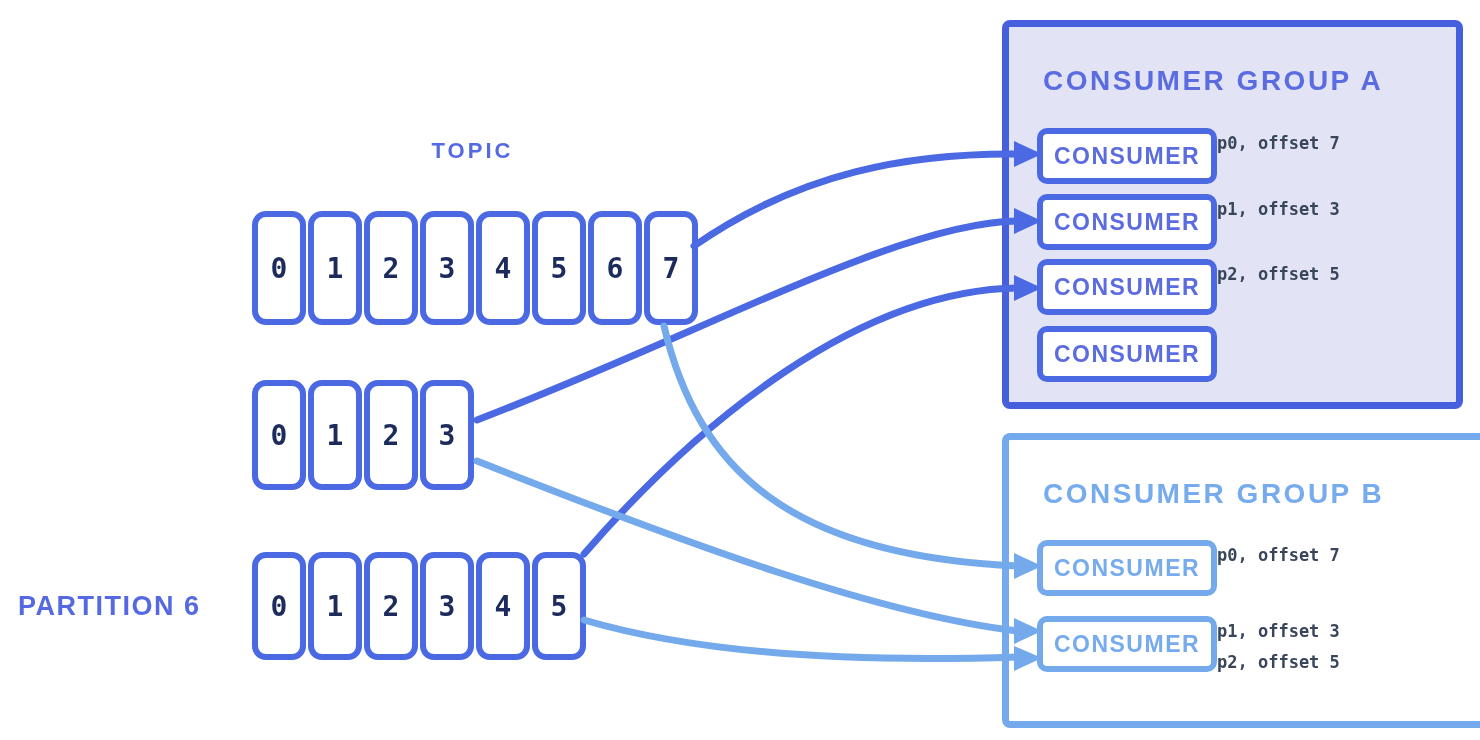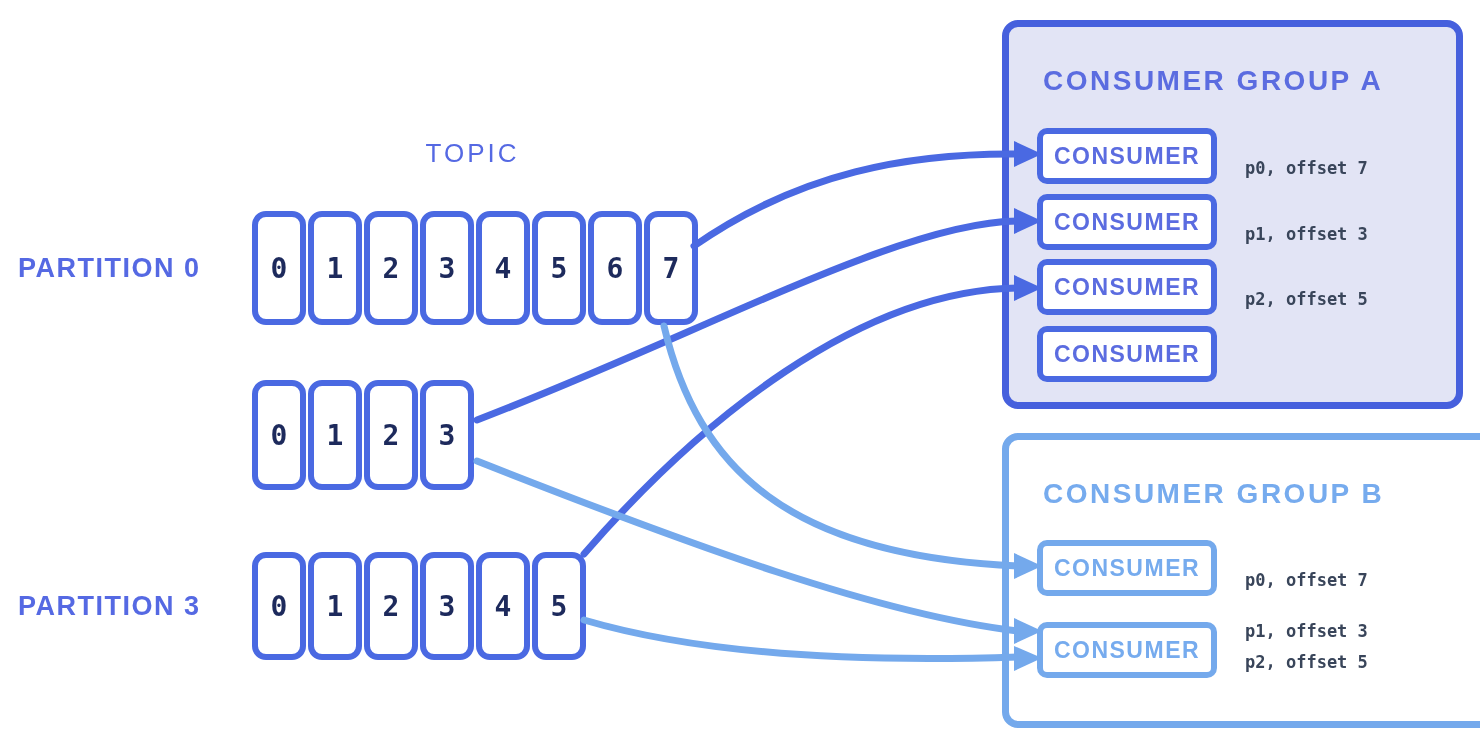--- a/index.html
+++ b/index.html
@@ -14,53 +14,53 @@
     --light-label:#76abee;
   }
   html,body{margin:0;padding:0;background:#ffffff;}
   .canvas{
     position:relative;width:1480px;height:740px;overflow:hidden;
     background:#ffffff;
     font-family:"Liberation Sans", sans-serif;
   }
   .topic-label{
     position:absolute;left:252px;top:138px;width:441px;text-align:center;
-    font-size:26px;font-weight:400;letter-spacing:3px;color:var(--label-blue);
+    font-size:22px;font-weight:700;letter-spacing:3px;color:var(--label-blue);
   }
   .part-label{
     position:absolute;left:18px;width:220px;
     font-size:27px;font-weight:700;letter-spacing:1.5px;color:var(--label-blue);
     line-height:34px;
   }
   .cells{position:absolute;display:flex;gap:2px;}
   .cell{
     box-sizing:border-box;width:54px;background:#fff;
     border:6px solid var(--primary);border-radius:14px;
     display:flex;align-items:center;justify-content:center;
     font-family:"DejaVu Sans Mono", monospace;font-weight:700;
     font-size:28px;color:var(--navy);
   }
   .group-box{
-    position:absolute;box-sizing:border-box;border-radius:16px;
+    position:absolute;box-sizing:border-box;border-radius:8px;
   }
   .group-a{
     left:1002px;top:20px;width:461px;height:389px;
     background:var(--lavender);border:7px solid var(--group-a-border);
   }
   .group-b{
     left:1002px;top:433px;width:511px;height:295px;
     background:#ffffff;border:7px solid var(--light);
   }
   .group-title{
     position:absolute;left:34px;font-size:28px;font-weight:700;letter-spacing:2.5px;
   }
   .group-a .group-title{top:38px;color:var(--group-label);}
   .group-b .group-title{top:38px;color:var(--light-label);}
   .crow{
-    position:absolute;left:28px;display:flex;align-items:flex-end;gap:28px;
+    position:absolute;left:28px;display:flex;align-items:flex-start;
   }
   .cbox{
     box-sizing:border-box;width:180px;height:56px;background:#fff;border-radius:10px;
     display:flex;align-items:center;justify-content:center;
     font-size:23px;font-weight:700;letter-spacing:1.5px;
     flex:0 0 auto;
   }
   .group-a .cbox{border:6px solid var(--primary);color:var(--group-label);}
   .group-b .cbox{border:6px solid var(--light);color:var(--light-label);}
   .offset{
@@ -73,22 +73,21 @@
   .head-dark{fill:var(--primary);stroke:none;}
   .head-light{fill:var(--light);stroke:none;}
 </style>
 </head>
 <body>
 
 <div class="canvas">
 
   <div class="topic-label">TOPIC</div>
 
-  <div class="part-label" style="top:251px">PARTITION 0</div>
-  <div class="part-label" style="top:589px">PARTITION 3</div>
+  <div class="part-label" style="top:589px">PARTITION 6</div>
 
   <div class="cells" style="left:252px;top:211px;height:114px">
     <div class="cell">0</div>
     <div class="cell">1</div>
     <div class="cell">2</div>
     <div class="cell">3</div>
     <div class="cell">4</div>
     <div class="cell">5</div>
     <div class="cell">6</div>
     <div class="cell">7</div>

